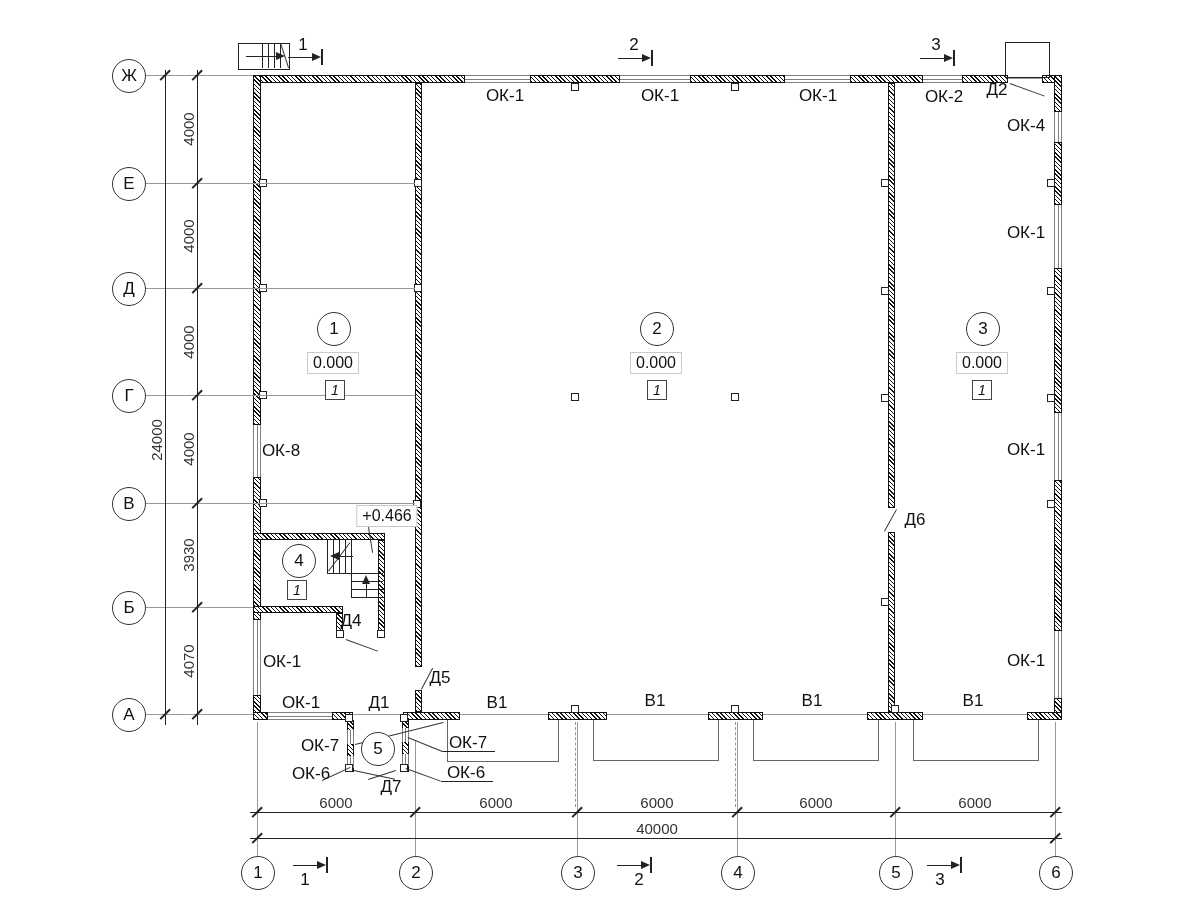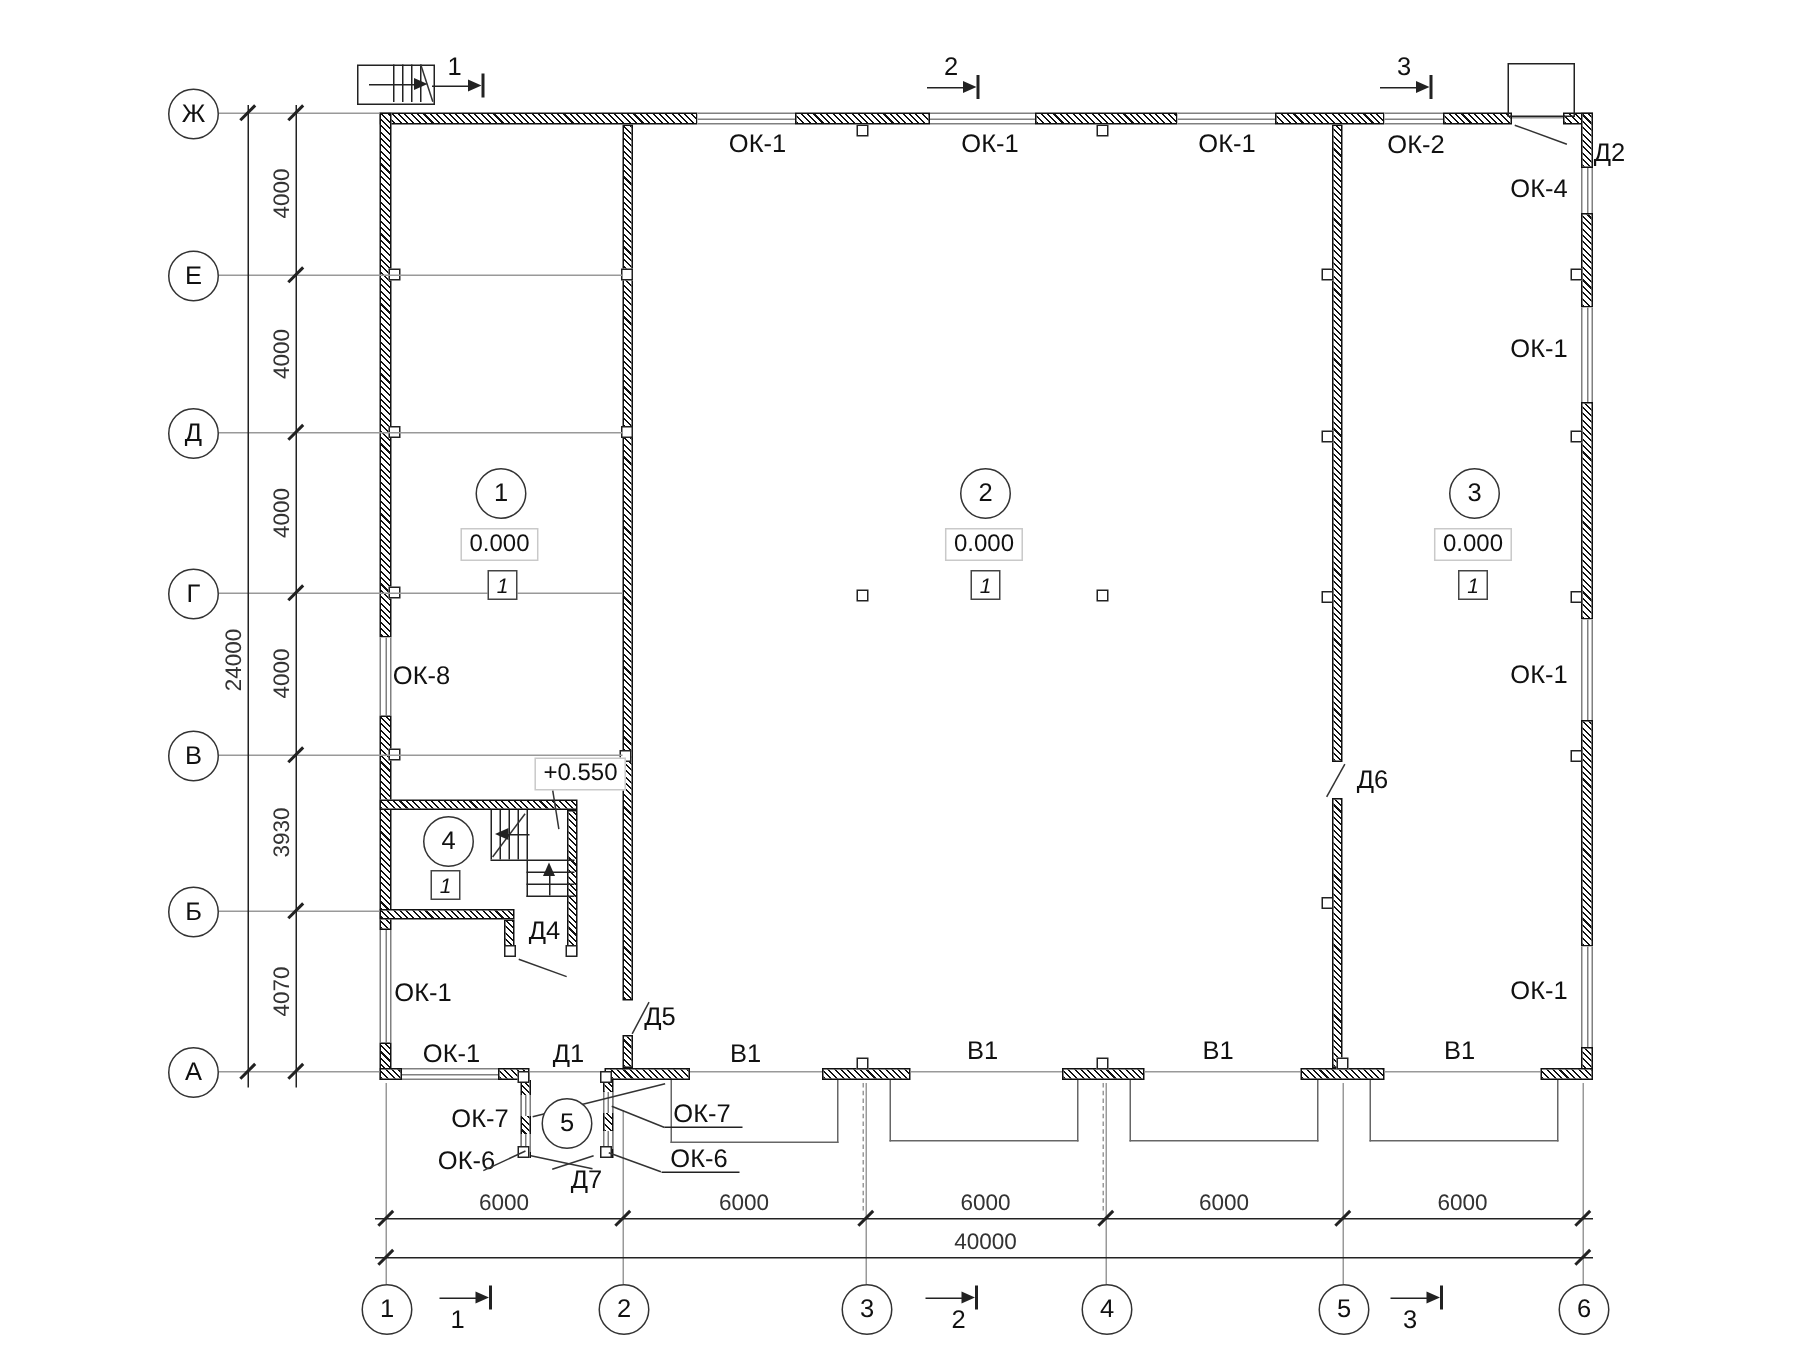--- a/index.html
+++ b/index.html
@@ -305,37 +305,37 @@
   <div class="elevbox" style="left:982px;top:363px;">0.000</div>
   <div class="finbox" style="left:982px;top:390px;">1</div>
   <div class="circ" style="left:282px;top:544px;">
       <span>4</span>
     </div>
   <div class="finbox" style="left:297px;top:590px;">1</div>
   <div class="circ" style="left:361px;top:732px;">
       <span>5</span>
     </div>
 
-  <div class="elevbox" style="left:387px;top:516px;">+0.550</div>
+  <div class="elevbox" style="left:387px;top:516px;">+0.466</div>
   <div class="diag" style="left:369px;top:527px;width:26px;transform:rotate(81deg);"></div>
 
   <div class="lbl" style="left:505px;top:96px;">ОК-1</div>
   <div class="lbl" style="left:660px;top:96px;">ОК-1</div>
   <div class="lbl" style="left:818px;top:96px;">ОК-1</div>
   <div class="lbl" style="left:944px;top:97px;">ОК-2</div>
-  <div class="lbl" style="left:1073px;top:90px;margin-top:12px;">Д2</div>
+  <div class="lbl" style="left:997px;top:90px;">Д2</div>
   <div class="lbl" style="left:1026px;top:126px;">ОК-4</div>
   <div class="lbl" style="left:1026px;top:233px;">ОК-1</div>
   <div class="lbl" style="left:1026px;top:450px;">ОК-1</div>
   <div class="lbl" style="left:1026px;top:661px;">ОК-1</div>
   <div class="lbl" style="left:281px;top:451px;">ОК-8</div>
   <div class="lbl" style="left:282px;top:662px;">ОК-1</div>
   <div class="lbl" style="left:301px;top:703px;">ОК-1</div>
   <div class="lbl" style="left:379px;top:703px;">Д1</div>
-  <div class="lbl" style="left:363px;top:621px;">Д4</div>
+  <div class="lbl" style="left:351px;top:621px;">Д4</div>
   <div class="lbl" style="left:440px;top:678px;">Д5</div>
   <div class="diag" style="left:421px;top:689px;width:24px;transform:rotate(-62deg);"></div>
   <div class="lbl" style="left:915px;top:520px;">Д6</div>
   <div class="diag" style="left:884px;top:531px;width:25px;transform:rotate(-61deg);"></div>
   <div class="lbl" style="left:391px;top:787px;">Д7</div>
   <div class="diag" style="left:368px;top:779px;width:29px;transform:rotate(-18deg);"></div>
   <div class="lbl" style="left:497px;top:703px;">В1</div>
   <div class="lbl" style="left:655px;top:701px;">В1</div>
   <div class="lbl" style="left:812px;top:701px;">В1</div>
   <div class="lbl" style="left:973px;top:701px;">В1</div>

